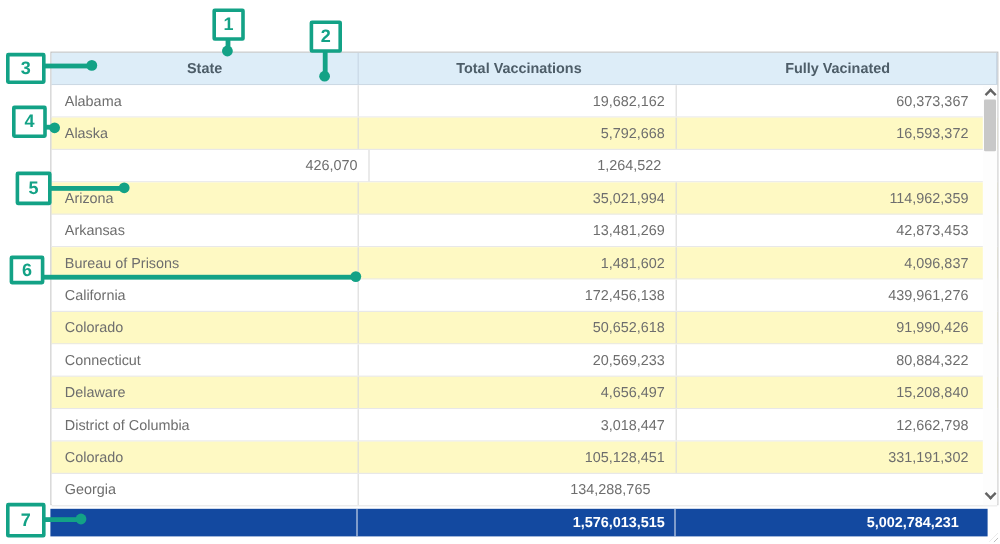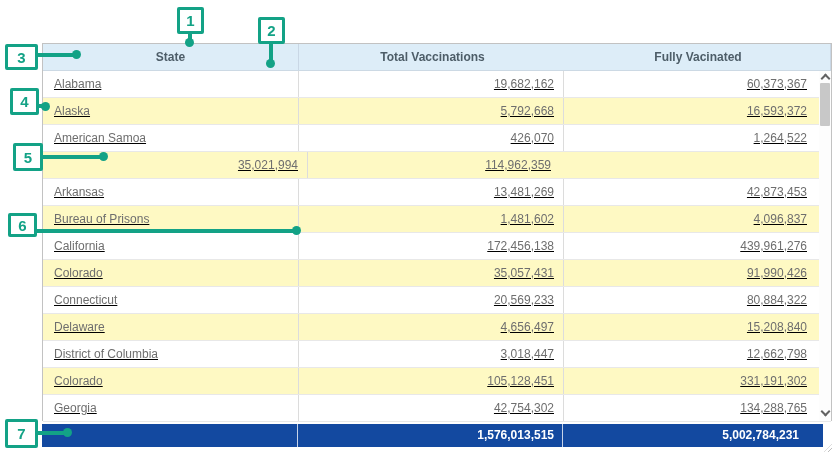--- a/index.html
+++ b/index.html
@@ -9,21 +9,21 @@
   
   .table{position:absolute;left:42px;top:43px;width:790px;height:378px;
          border:1px solid #c2c2c2;border-bottom:1px solid #c2c2c2;box-sizing:border-box;background:#fff;}
   .thead{display:flex;height:27px;background:#ddedf8;border-bottom:1px solid #ccd9e4;box-sizing:border-box;}
   .th{font-size:12px;font-weight:bold;color:#4d5d68;text-align:center;line-height:26px;
       box-sizing:border-box;overflow:hidden;}
   .th.c0{width:256px;border-right:1px solid #c9d7e5;}
   .th.c1{width:265px;border-right:1px solid #c9d7e5;}
   .th.c2{width:267px;}
   .tbody{position:relative;}
-  .tr{display:flex;height:27px;border-bottom:1px solid #e8e8e8;box-sizing:border-box;background:#fff;text-decoration:underline;}
+  .tr{display:flex;height:27px;border-bottom:1px solid #e8e8e8;box-sizing:border-box;background:#fff;}
   .tr.alt{background:#fef9c3;}
   .td{font-size:12px;color:#6e6e6e;line-height:26px;box-sizing:border-box;white-space:nowrap;overflow:hidden;}
   .td.c0{width:256px;padding-left:11px;border-right:1px solid #dcdcdc;}
   .td.c1{width:265px;text-align:right;padding-right:9px;border-right:1px solid #dcdcdc;}
   .td.c2{width:267px;text-align:right;padding-right:24px;}
 
   
   .scrollbar{position:absolute;right:0;top:27px;width:12px;height:350px;background:#fdfdfd;}
   .sb-btn{position:absolute;left:0;width:12px;height:12px;display:flex;align-items:center;justify-content:center;}
   .sb-btn.up{top:0;}
@@ -97,46 +97,46 @@
           <div class="td c0">Alabama</div>
           <div class="td c1">19,682,162</div>
           <div class="td c2">60,373,367</div>
         </div>
         <div class="tr alt">
           <div class="td c0">Alaska</div>
           <div class="td c1">5,792,668</div>
           <div class="td c2">16,593,372</div>
         </div>
         <div class="tr">
-          <div class="td c0">American Samoa</div>
           <div class="td c1">426,070</div>
           <div class="td c2">1,264,522</div>
         </div>
         <div class="tr alt">
+          <div class="td c0">Arizona</div>
           <div class="td c1">35,021,994</div>
           <div class="td c2">114,962,359</div>
         </div>
         <div class="tr">
           <div class="td c0">Arkansas</div>
           <div class="td c1">13,481,269</div>
           <div class="td c2">42,873,453</div>
         </div>
         <div class="tr alt">
           <div class="td c0">Bureau of Prisons</div>
           <div class="td c1">1,481,602</div>
           <div class="td c2">4,096,837</div>
         </div>
         <div class="tr">
           <div class="td c0">California</div>
           <div class="td c1">172,456,138</div>
           <div class="td c2">439,961,276</div>
         </div>
         <div class="tr alt">
           <div class="td c0">Colorado</div>
-          <div class="td c1">35,057,431</div>
+          <div class="td c1">50,652,618</div>
           <div class="td c2">91,990,426</div>
         </div>
         <div class="tr">
           <div class="td c0">Connecticut</div>
           <div class="td c1">20,569,233</div>
           <div class="td c2">80,884,322</div>
         </div>
         <div class="tr alt">
           <div class="td c0">Delaware</div>
           <div class="td c1">4,656,497</div>
@@ -147,21 +147,20 @@
           <div class="td c1">3,018,447</div>
           <div class="td c2">12,662,798</div>
         </div>
         <div class="tr alt">
           <div class="td c0">Colorado</div>
           <div class="td c1">105,128,451</div>
           <div class="td c2">331,191,302</div>
         </div>
         <div class="tr">
           <div class="td c0">Georgia</div>
-          <div class="td c1">42,754,302</div>
           <div class="td c2">134,288,765</div>
         </div>
       </div>
 
     <div class="scrollbar">
       <div class="sb-btn up">
         <span class="chev u"></span>
       </div>
       <div class="sb-thumb"></div>
       <div class="sb-btn down">

